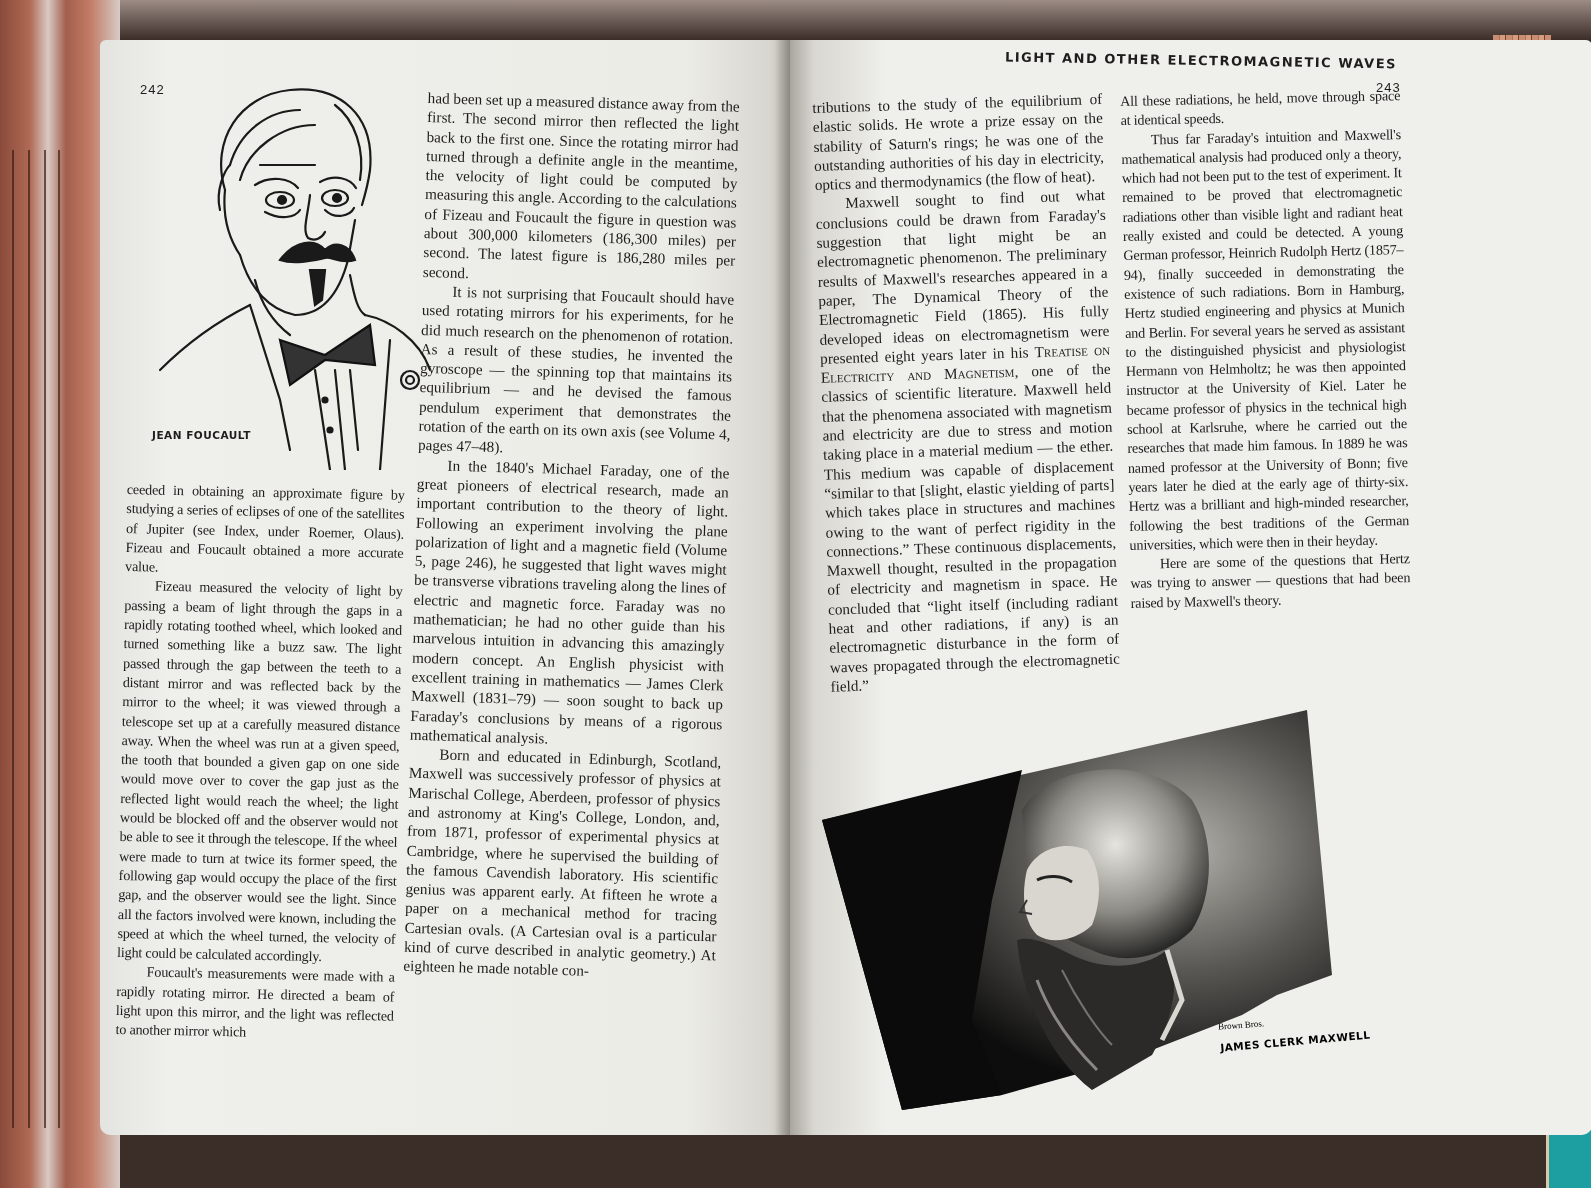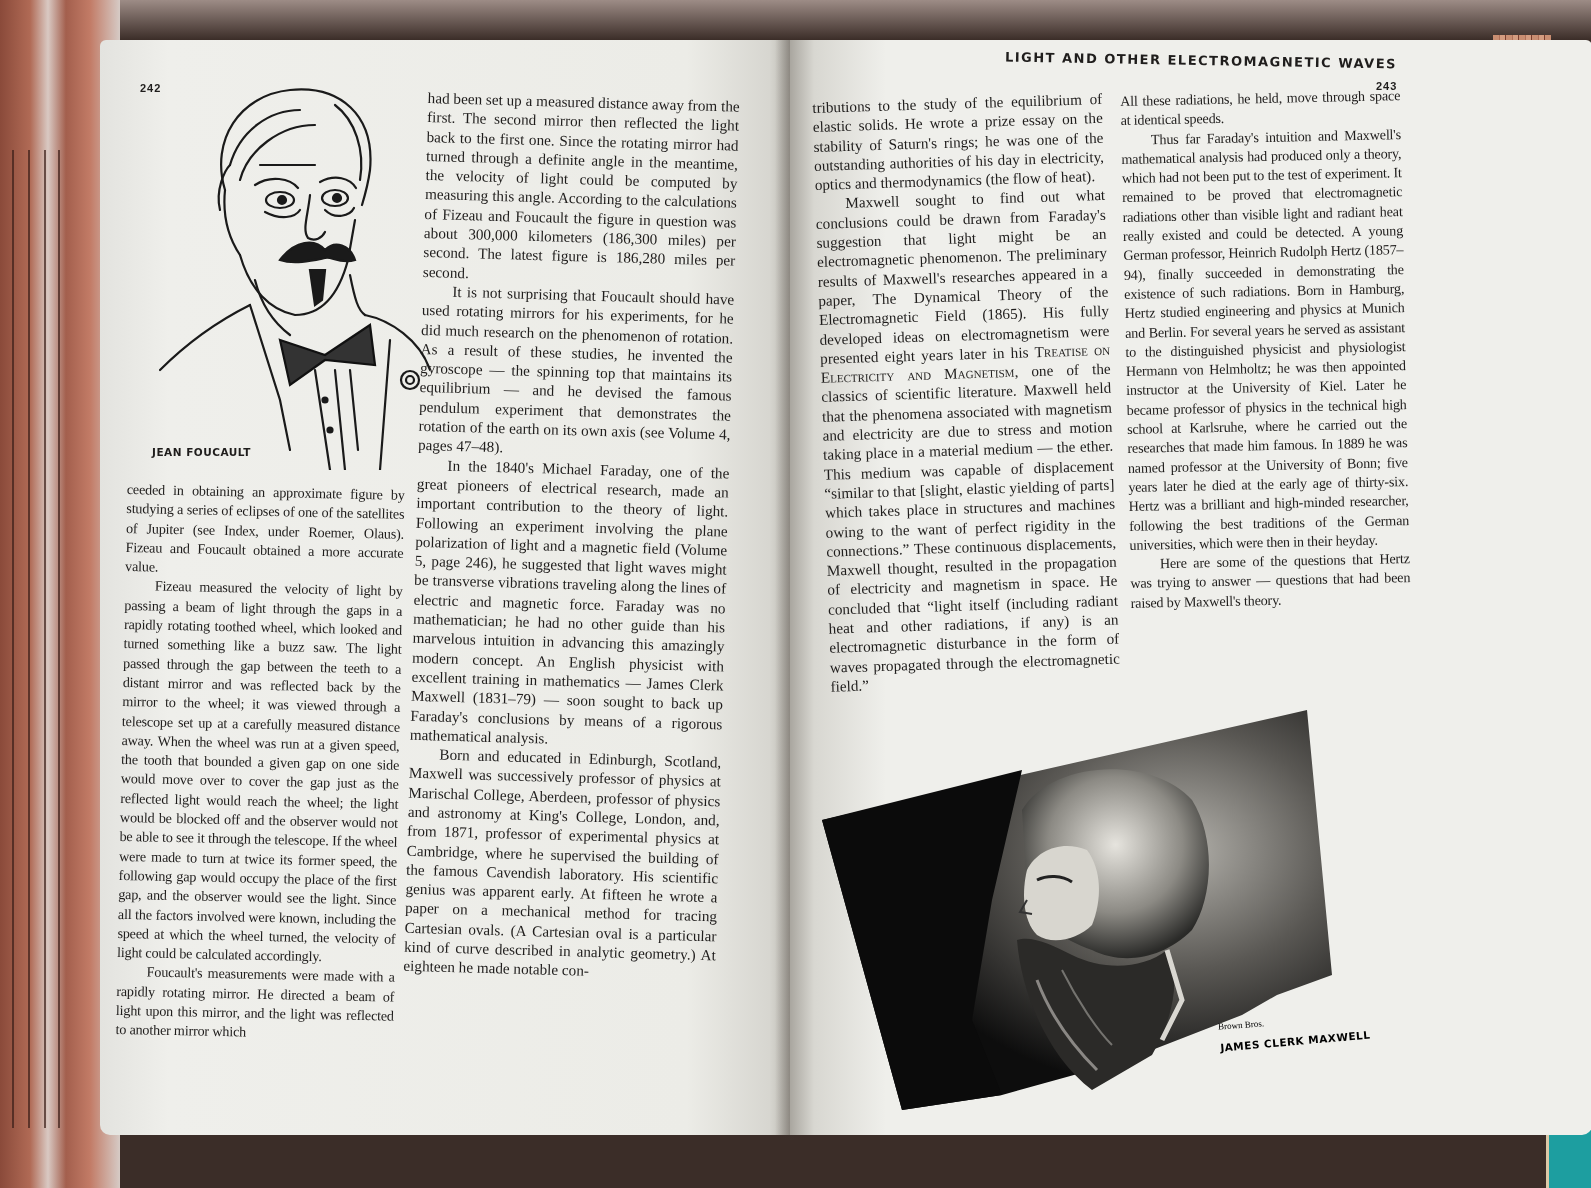--- a/index.html
+++ b/index.html
@@ -33,21 +33,21 @@
   }
   .page-right {
     left: 790px; top: 40px; width: 802px; height: 1095px;
     border-radius: 0 6px 10px 0;
     background: linear-gradient(90deg, #a9a69f 0%, #d8d7d1 3%, #efefeb 12%, #efefeb 100%);
   }
   .gutter { position:absolute; left: 775px; top: 40px; width: 30px; height: 1100px;
     background: linear-gradient(90deg, rgba(0,0,0,0), rgba(60,50,45,.35), rgba(0,0,0,0)); }
   .page-num {
     position: absolute; font-family: "Liberation Sans", "DejaVu Sans", sans-serif;
-    font-weight: bold; font-size: 11px; letter-spacing: 1px;
+    font-weight: normal; font-size: 13px; letter-spacing: 1px;
   }
   .running-head {
     position: absolute; font-family: "DejaVu Sans", sans-serif; font-weight: bold;
     font-size: 13px; letter-spacing: 1.5px; transform: rotate(1deg);
   }
   .col {
     position: absolute; font-size: 15.2px; line-height: 19.3px; text-align: justify;
     hyphens: manual;
   }
   .col p { margin: 0; text-indent: 0; }
@@ -119,21 +119,21 @@
 
       <path d="M185 300 L200 400"></path>
         <path d="M205 300 L215 400"></path>
         <path d="M220 300 L228 380"></path>
       <circle cx="195" cy="330" r="2.5" fill="#1a1a1a"></circle>
         <circle cx="200" cy="360" r="2.5" fill="#1a1a1a"></circle>
       <circle cx="280" cy="310" r="9"></circle>
         <circle cx="280" cy="310" r="4"></circle>
     </svg>
   </div>
-  <div class="caption" style="left:52px; top:406px;">JEAN FOUCAULT</div>
+  <div class="caption" style="left:52px; top:389px;">JEAN FOUCAULT</div>
 
   <div class="col narrow" style="left:27px; top:440px; width:278px; transform:rotate(1.2deg); transform-origin: top left;">
     <p>ceeded in obtaining an approximate figure by studying a series of eclipses of one of the satellites of Jupiter (see Index, under Roemer, Olaus). Fizeau and Foucault obtained a more accurate value.</p>
     <p class="indent">Fizeau measured the velocity of light by passing a beam of light through the gaps in a rapidly rotating toothed wheel, which looked and turned something like a buzz saw. The light passed through the gap between the teeth to a distant mirror and was reflected back by the mirror to the wheel; it was viewed through a telescope set up at a carefully measured distance away. When the wheel was run at a given speed, the tooth that bounded a given gap on one side would move over to cover the gap just as the reflected light would reach the wheel; the light would be blocked off and the observer would not be able to see it through the telescope. If the wheel were made to turn at twice its former speed, the following gap would occupy the place of the first gap, and the observer would see the light. Since all the factors involved were known, including the speed at which the wheel turned, the velocity of light could be calculated accordingly.</p>
     <p class="indent">Foucault's measurements were made with a rapidly rotating mirror. He directed a beam of light upon this mirror, and the light was reflected to another mirror which</p>
   </div>
 
   <div class="col" style="left:328px; top:48px; width:312px; transform:rotate(1.6deg); transform-origin: top left;">
     <p>had been set up a measured distance away from the first. The second mirror then reflected the light back to the first one. Since the rotating mirror had turned through a definite angle in the meantime, the velocity of light could be computed by measuring this angle. According to the calculations of Fizeau and Foucault the figure in question was about 300,000 kilometers (186,300 miles) per second. The latest figure is 186,280 miles per second.</p>
     <p class="indent">It is not surprising that Foucault should have used rotating mirrors for his experiments, for he did much research on the phenomenon of rotation. As a result of these studies, he invented the gyroscope — the spinning top that maintains its equilibrium — and he devised the famous pendulum experiment that demonstrates the rotation of the earth on its own axis (see Volume 4, pages 47–48).</p>

